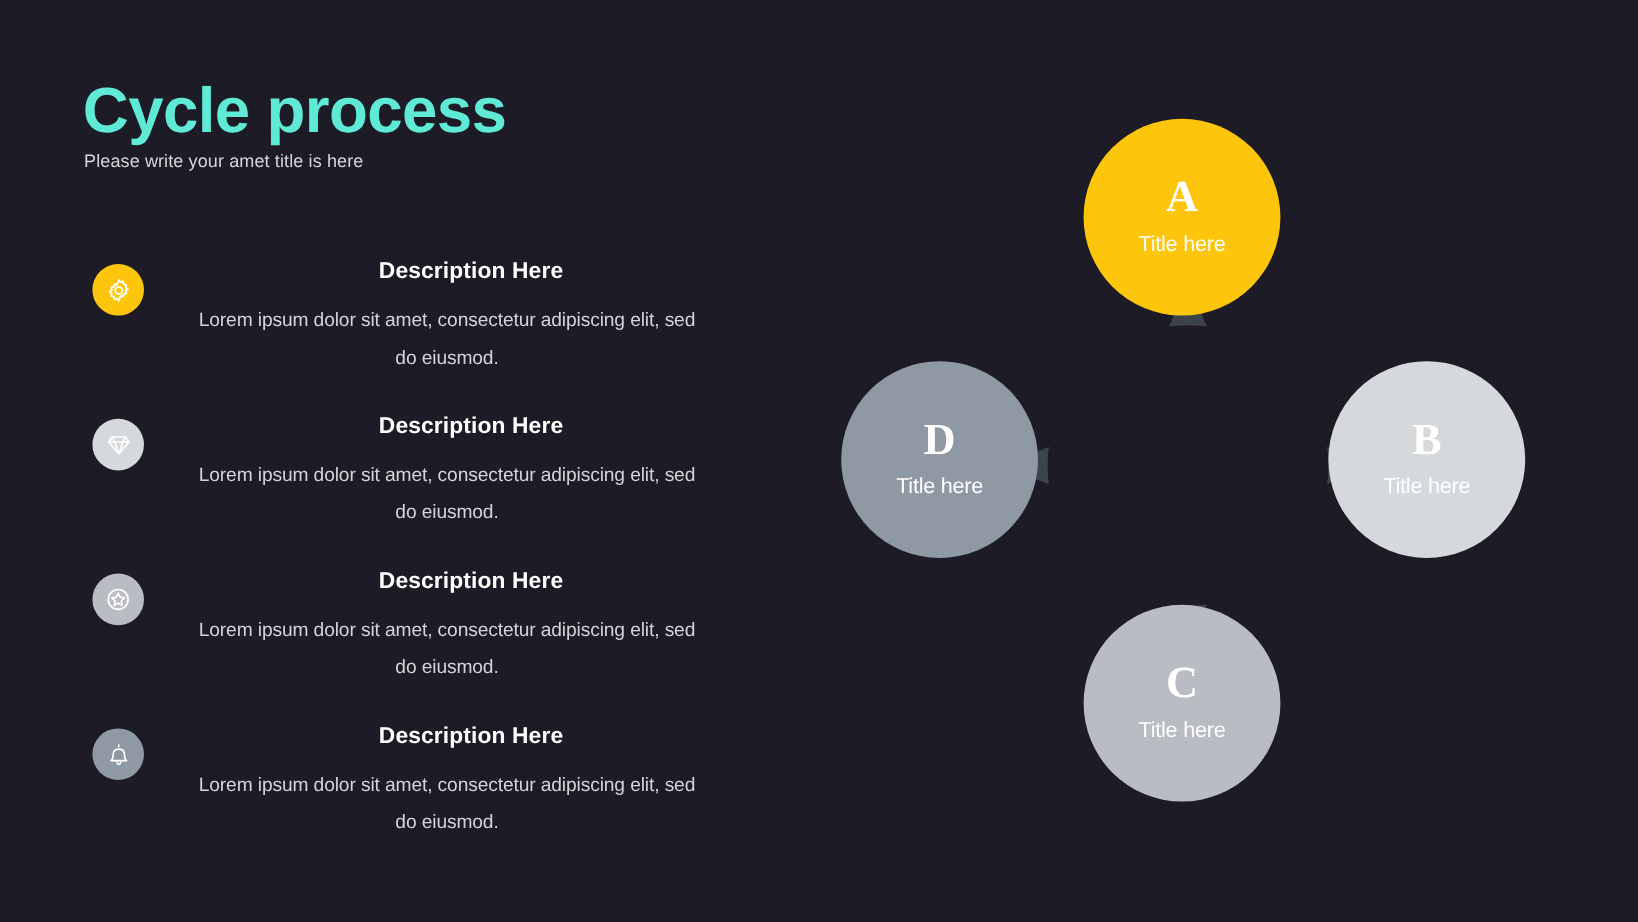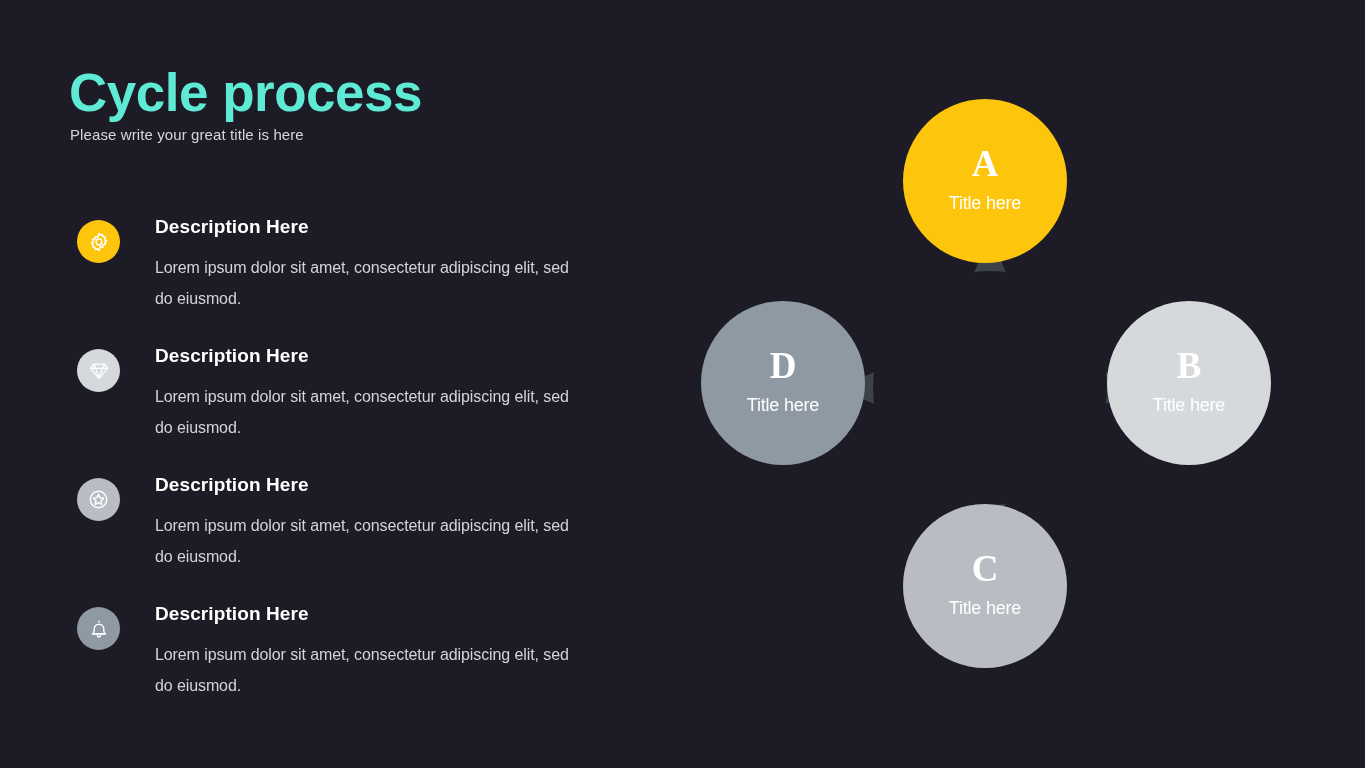--- a/index.html
+++ b/index.html
@@ -40,20 +40,21 @@
     font-weight: 400;
     letter-spacing: 0.1px;
     white-space: nowrap;
   }
 
   #feature-list {
     position: absolute;
     left: 70px;
     top: 216px;
     width: 560px;
+    text-align: center;
   }
   .feature-item {
     position: relative;
     min-height: 100px;
     margin-bottom: 29px;
   }
   .feature-item:last-child { margin-bottom: 0; }
 
   .feature-icon {
     position: absolute;
@@ -111,21 +112,21 @@
     fill: #ffffff;
     letter-spacing: -0.2px;
   }
 </style>
 </head>
 <body>
 
 <div id="slide">
 
   <div id="page-title">Cycle process</div>
-  <div id="page-subtitle">Please write your great title is here</div>
+  <div id="page-subtitle">Please write your amet title is here</div>
 
   <div id="feature-list">
 
     <div class="feature-item">
       <div class="feature-icon" style="background:#fdc60d">
         <svg width="22" height="22" viewBox="0 0 24 24" fill="none" stroke="#ffffff" stroke-width="1.7" stroke-linecap="round" stroke-linejoin="round">
           <circle cx="12" cy="12" r="3.2"></circle>
           <path d="M12 2.6l1.5 1.9 2.4-.6.6 2.4 2.4.6-.6 2.4 1.9 1.5-1.9 1.5.6 2.4-2.4.6-.6 2.4-2.4-.6L12 21.4l-1.5-1.9-2.4.6-.6-2.4-2.4-.6.6-2.4L3.8 13.2l1.9-1.5-.6-2.4 2.4-.6.6-2.4 2.4.6z"></path>
         </svg>
       </div>

